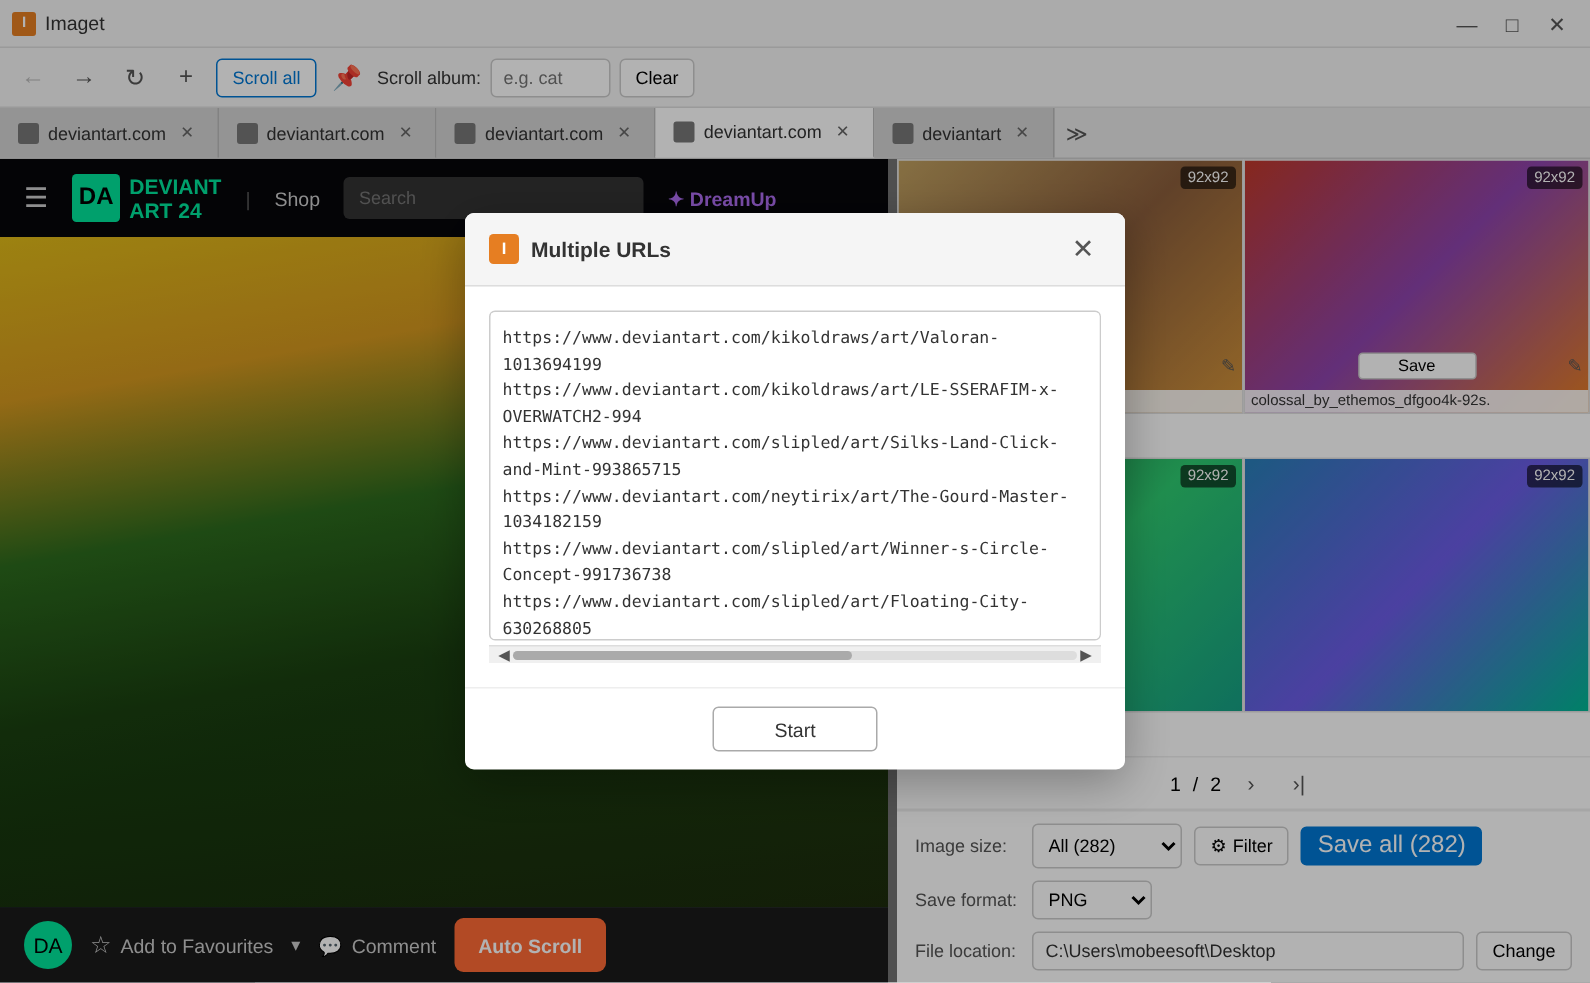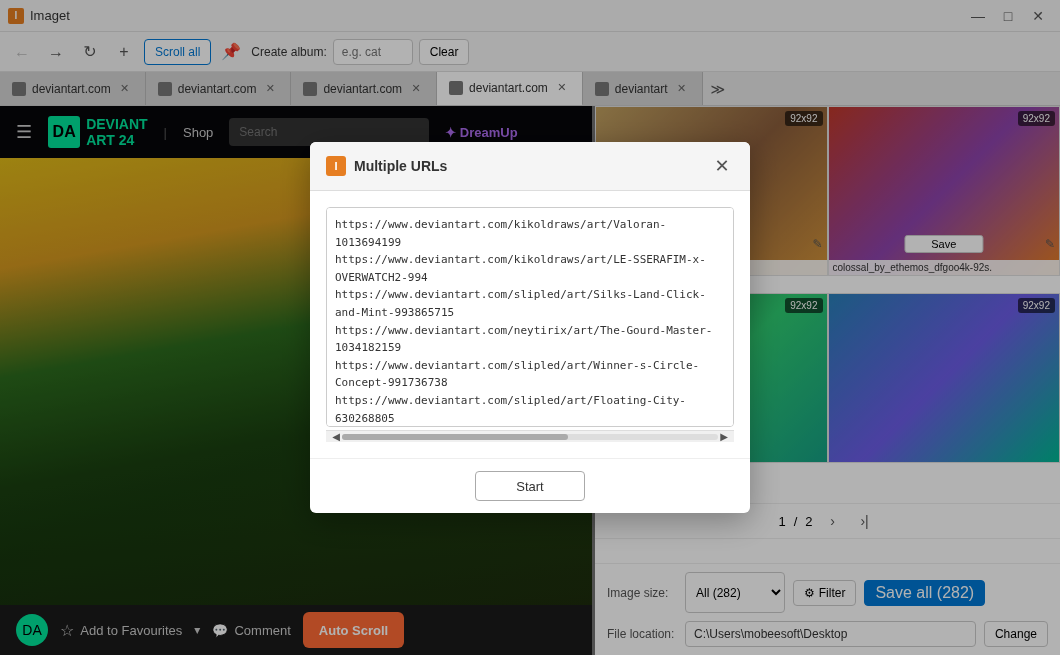--- a/index.html
+++ b/index.html
@@ -89,21 +89,21 @@
       padding: 0 16px; gap: 12px; position: absolute; bottom: 0; left: 0; right: 0;
     }
     .auto-scroll-btn { height: 36px; padding: 0 16px; background: #ff6b35; color: white; border: none; border-radius: 6px; font-size: 13px; font-weight: bold; cursor: pointer; }
     .fav-btn { display: flex; align-items: center; gap: 6px; color: #ccc; font-size: 13px; cursor: pointer; background: transparent; border: none; }
     .fav-btn .star { font-size: 16px; }
     .fav-dropdown { color: #ccc; font-size: 12px; cursor: pointer; }
     .comment-btn { display: flex; align-items: center; gap: 6px; color: #ccc; font-size: 13px; cursor: pointer; background: transparent; border: none; }
     .da-icon-btn { width: 32px; height: 32px; background: #00e59b; border-radius: 50%; display: flex; align-items: center; justify-content: center; color: black; font-size: 14px; }
 
     
-    .right-panel { width: 468px; background: white; border-left: 3px solid #737373; display: flex; flex-direction: column; gap: 24px; }
+    .right-panel { width: 468px; background: white; border-left: 6px solid #737373; display: flex; flex-direction: column; }
 
     
     .thumbnails-area { flex: 1; display: grid; grid-template-columns: 1fr 1fr; gap: 0; overflow: hidden; }
     .thumb-cell { position: relative; background: #888; border: 1px solid #e0e0e0; overflow: hidden; }
     .thumb-badge { position: absolute; top: 4px; right: 4px; background: rgba(0,0,0,0.6); color: white; font-size: 10px; padding: 2px 5px; border-radius: 3px; }
     .thumb-label { position: absolute; bottom: 0; left: 0; right: 0; background: rgba(255,255,255,0.9); font-size: 10px; padding: 2px 4px; text-overflow: ellipsis; overflow: hidden; white-space: nowrap; color: #333; }
     .thumb-edit-icon { position: absolute; bottom: 24px; right: 4px; color: #555; font-size: 12px; cursor: pointer; }
 
     
     .thumb-1 { background: linear-gradient(135deg, #c0a060, #8B5e3c, #d4943a); }
@@ -112,21 +112,21 @@
     .thumb-4 { background: linear-gradient(135deg, #2980b9, #6c5ce7, #00b894); }
 
     
     .pagination { display: flex; align-items: center; justify-content: center; gap: 8px; height: 36px; border-top: 1px solid #eee; border-bottom: 1px solid #eee; }
     .page-btn { width: 24px; height: 24px; display: flex; align-items: center; justify-content: center; border: none; background: transparent; cursor: pointer; color: #555; font-size: 14px; border-radius: 3px; }
 
     
     .controls-area { padding: 8px 12px; display: flex; flex-direction: column; gap: 8px; border-top: 1px solid #eee; }
     .control-row { display: flex; align-items: center; gap: 8px; }
     .control-label { font-size: 12px; color: #555; white-space: nowrap; min-width: 70px; }
-    .size-select { height: 41px; border: 1px solid #ccc; border-radius: 4px; padding: 0 6px; font-size: 12px; background: white; min-width: 100px; }
+    .size-select { height: 30px; border: 1px solid #ccc; border-radius: 4px; padding: 0 6px; font-size: 12px; background: white; min-width: 100px; }
     .filter-btn { height: 26px; padding: 0 10px; border: 1px solid #ccc; background: white; font-size: 12px; border-radius: 4px; cursor: pointer; display: flex; align-items: center; gap: 4px; }
     .save-all-btn { height: 26px; padding: 0 10px; border: 1px solid #0078d4; background: #0078d4; color: white; font-size: 16px; border-radius: 4px; cursor: pointer; }
     .format-select { height: 26px; border: 1px solid #ccc; border-radius: 4px; padding: 0 6px; font-size: 12px; background: white; min-width: 80px; }
     .file-location { flex: 1; height: 26px; border: 1px solid #ccc; border-radius: 4px; padding: 0 8px; font-size: 12px; background: white; color: #333; }
     .change-btn { height: 26px; padding: 0 10px; border: 1px solid #ccc; background: white; font-size: 12px; border-radius: 4px; cursor: pointer; }
 
     
     .modal-overlay {
       position: fixed; top: 0; left: 0; right: 0; bottom: 0;
       background: rgba(0,0,0,0.3); z-index: 1000;
@@ -173,21 +173,21 @@
   </div>
 </div>
 
 <div class="browser-toolbar">
   <button class="nav-btn disabled">←</button>
   <button class="nav-btn">→</button>
   <button class="nav-btn">↻</button>
   <button class="nav-btn">+</button>
   <button class="scroll-all-btn">Scroll all</button>
   <button class="pin-btn">📌</button>
-  <span class="create-album-label">Create album:</span>
+  <span class="create-album-label">Scroll album:</span>
   <input class="album-input" type="text" placeholder="e.g. cat" style="">
   <button class="clear-btn">Clear</button>
 </div>
 
 <div class="tabs-bar">
   <div class="tab">
     <div class="tab-favicon"></div>
     <span class="tab-label">deviantart.com</span>
     <span class="tab-close">✕</span>
   </div>
@@ -288,20 +288,26 @@
       <div class="control-row">
         <span class="control-label">Image size:</span>
         <select class="size-select">
           <option>All (282)</option>
         </select>
         <button class="filter-btn">
           <span>⚙</span>
           <span>Filter</span>
         </button>
         <button class="save-all-btn">Save all (282)</button>
+      </div>
+      <div class="control-row">
+        <span class="control-label">Save format:</span>
+        <select class="format-select">
+          <option>PNG</option>
+        </select>
       </div>
       <div class="control-row">
         <span class="control-label">File location:</span>
         <input class="file-location" type="text" value="C:\Users\mobeesoft\Desktop" style="">
         <button class="change-btn">Change</button>
       </div>
     </div>
   </div>
 </div>
 

